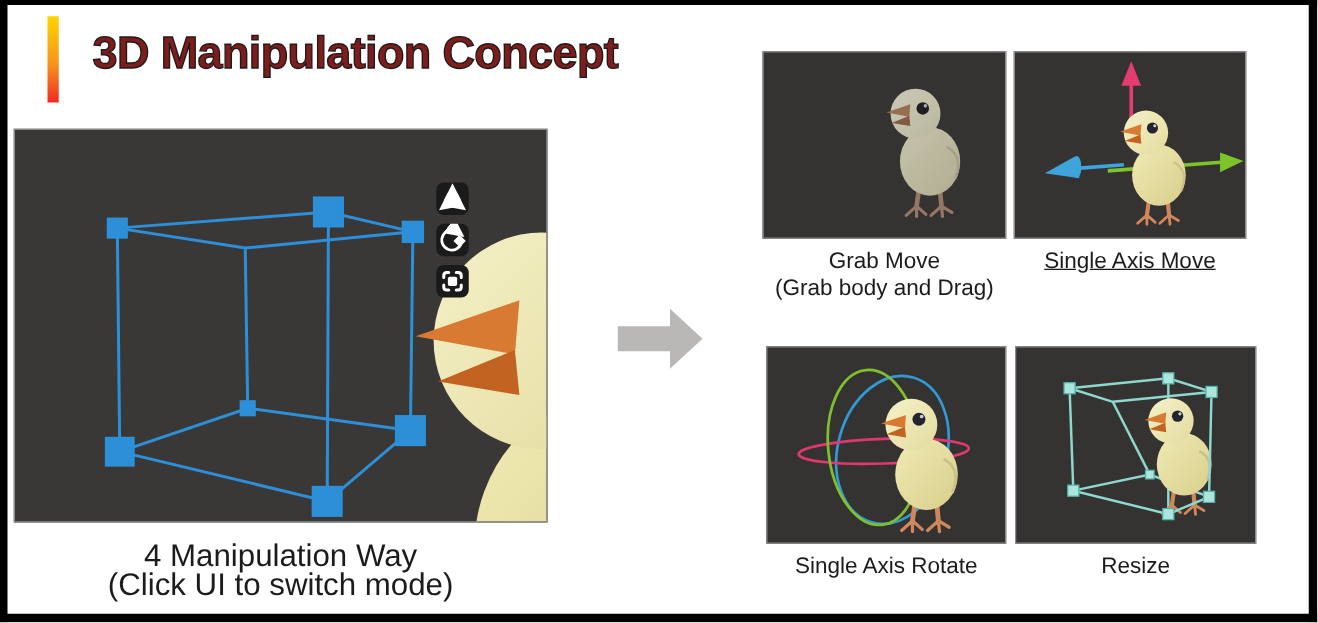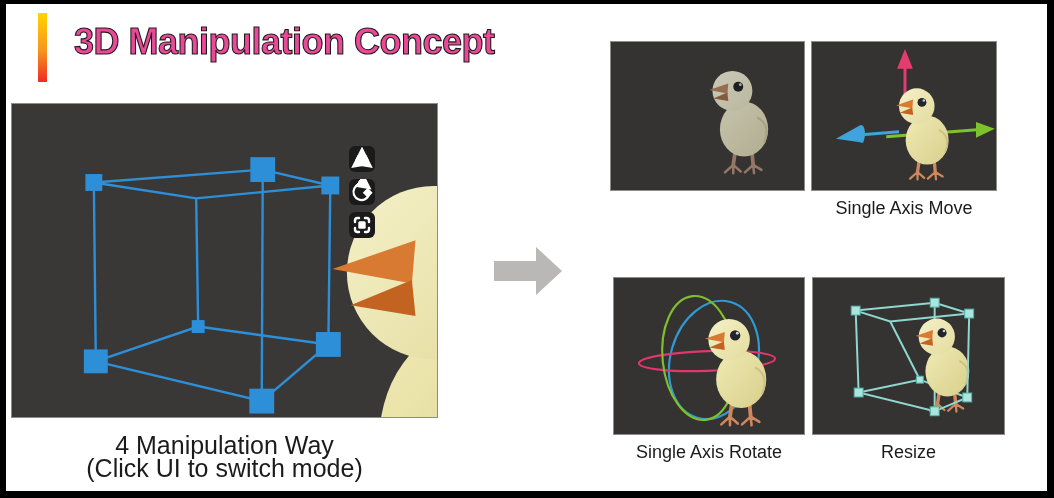--- a/index.html
+++ b/index.html
@@ -9,38 +9,38 @@
   .bstrip{position:absolute;background:#000;z-index:50;pointer-events:none;}
   .bt{left:0;top:0;width:1054px;height:4px;}
   .bb{left:0;bottom:0;width:1054px;height:7px;}
   .bl{left:0;top:0;width:6px;height:498px;}
   .br{right:0;top:0;width:7px;height:498px;}
 
   
   .accent-bar{position:absolute;left:38px;top:13px;width:9px;height:69px;
     background:linear-gradient(180deg,#FFD400 0%,#F7941D 55%,#EF2B24 100%);}
   .title{position:absolute;left:74px;top:22px;font-size:36px;line-height:40px;
-    font-weight:bold;color:#ec4899;letter-spacing:-0.5px;-webkit-text-stroke:1.1px #1D1B1A;white-space:nowrap;}
+    font-weight:bold;color:#7f1d1d;letter-spacing:-0.5px;-webkit-text-stroke:1.1px #1D1B1A;white-space:nowrap;}
 
   
   .panel{position:absolute;background:#353331;border:1px solid #8E8C8A;box-sizing:border-box;}
   .panel svg{display:block;width:100%;height:100%;}
   .main-panel{left:11px;top:103px;width:427px;height:315px;background:#3A3837;}
   .p1{left:610px;top:41px;width:195px;height:150px;}
   .p2{left:811px;top:41px;width:186px;height:150px;}
   .p3{left:613px;top:277px;width:192px;height:158px;}
   .p4{left:812px;top:277px;width:193px;height:158px;}
 
   
   .cap{position:absolute;text-align:center;color:#1B1B1B;font-size:18px;line-height:22px;}
   .cap .cl{display:block;}
   .cap .cl:empty{display:none;}
   .cap-main{left:11px;top:434px;width:427px;font-size:25px;line-height:23px;}
   .cap-p1{left:610px;top:197px;width:195px;}
-  .cap-p2{left:811px;top:197px;width:186px;}
+  .cap-p2{left:811px;top:197px;width:186px;text-decoration:underline;}
   .cap-p3{left:613px;top:441px;width:192px;}
   .cap-p4{left:812px;top:441px;width:193px;}
 
   
   .mode-btn{position:absolute;left:337px;width:26px;height:26px;background:#1A1A1A;
     border-radius:6px;display:flex;align-items:center;justify-content:center;cursor:pointer;}
   .mode-btn svg{width:26px;height:26px;display:block;}
   .mb1{top:42px;} .mb2{top:75px;} .mb3{top:108px;}
 
   
@@ -149,20 +149,24 @@
 
   <svg class="flow-arrow" viewBox="0 0 70 56">
     <polygon points="0,18 42,18 42,4 68,28 42,52 42,38 0,38" fill="#BAB8B6"></polygon>
   </svg>
 
   <div class="panel p1">
     <svg viewBox="0 0 195 150">
       <use href="#chick" transform="translate(60,26) scale(0.73)" style="filter:saturate(0.5) brightness(0.84)"></use>
     </svg>
   </div>
+  <div class="cap cap-p1">
+    <span class="cl">Grab Move</span>
+    <span class="cl">(Grab body and Drag)</span>
+  </div>
 
   <div class="panel p2">
     <svg viewBox="0 0 186 150">
       <g>
         <line x1="94" y1="75" x2="94" y2="25" stroke="#E33D6F" stroke-width="3"></line>
         <polygon points="86,27 102,27 94,7" fill="#E33D6F"></polygon>
         <line x1="75" y1="96" x2="167" y2="89" stroke="#7CC42A" stroke-width="3"></line>
         <polygon points="166,97 166,81 185,88" fill="#7CC42A"></polygon>
         <line x1="50" y1="94" x2="88" y2="91" stroke="#3FA3DC" stroke-width="3"></line>
         <polygon points="24,98 49,84 52,102" fill="#3FA3DC"></polygon>

